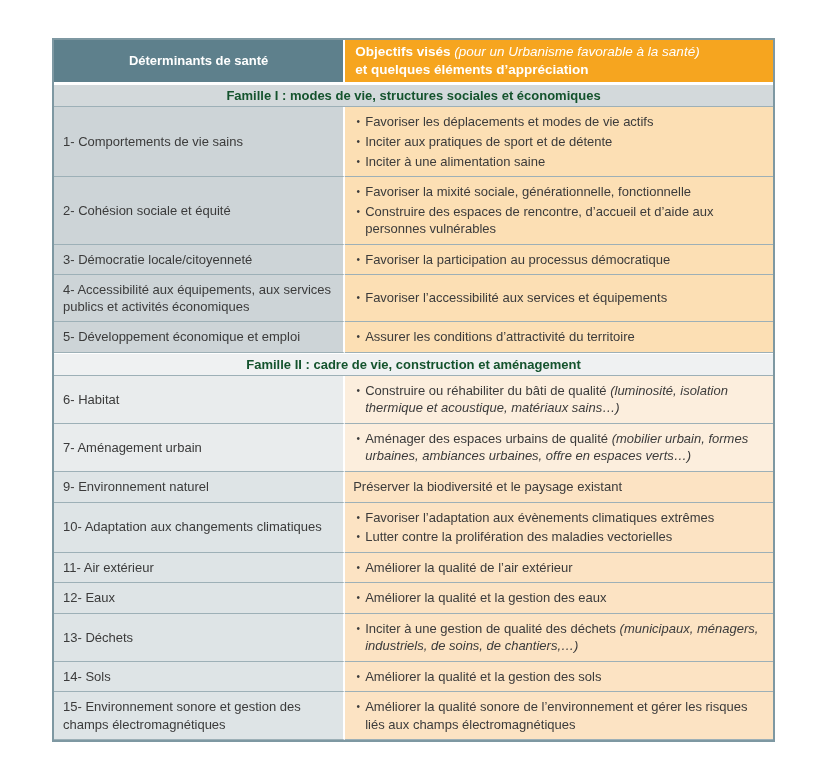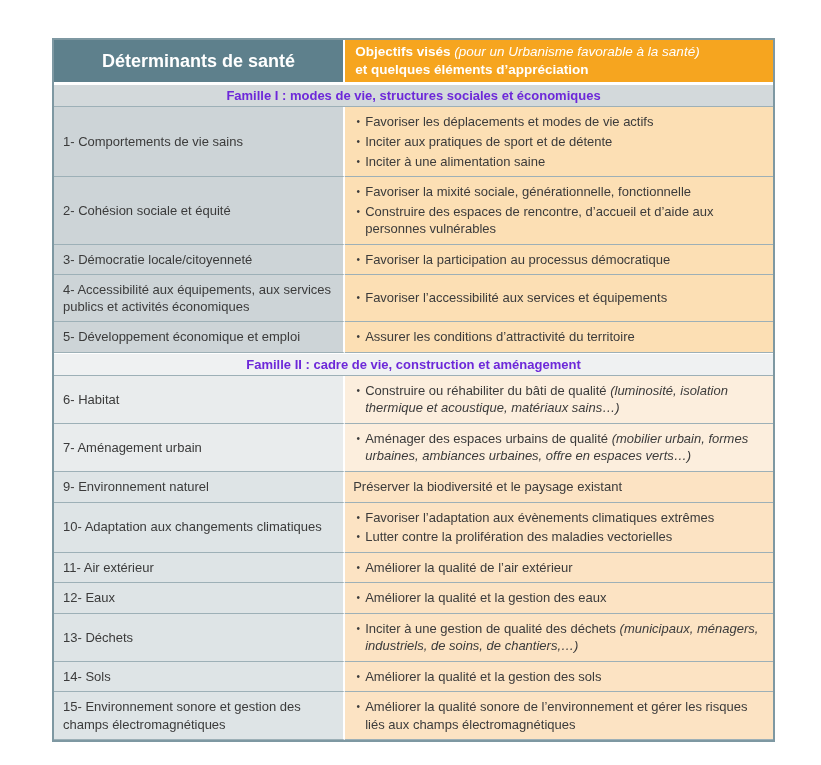--- a/index.html
+++ b/index.html
@@ -5,27 +5,27 @@
   html,body{margin:0;padding:0;background:#ffffff;}
   body{width:821px;height:765px;font-family:"Liberation Sans",sans-serif;color:#3b3b3b;}
   .wrap{position:absolute;left:52px;top:38px;width:723px;}
   table{border-collapse:separate;border-spacing:0;width:723px;table-layout:fixed;
         border:2px solid #7e98a2;background:#ffffff;}
   col.c1{width:40.5%;}
   col.c2{width:59.5%;}
   td,th{font-size:13px;line-height:1.35;vertical-align:middle;box-sizing:border-box;}
   
   th.hdr-left{background:#5e808c;color:#ffffff;font-weight:bold;text-align:center;
-              height:40px;border-bottom:2px solid #ffffff;border-right:2px solid #ffffff;font-size:18px;}
+              height:40px;border-bottom:2px solid #ffffff;border-right:2px solid #ffffff;font-size:13px;}
   th.hdr-right{background:#f6a51f;color:#ffffff;text-align:left;height:40px;
                border-bottom:2px solid #ffffff;padding:3px 10px;font-size:13.5px;}
   th.hdr-right .b{font-weight:bold;}
   th.hdr-right .i{font-style:italic;font-weight:normal;}
   
-  td.band{font-weight:bold;text-align:center;height:23px;color:#6d28d9;
+  td.band{font-weight:bold;text-align:center;height:23px;color:#14532d;
           border-bottom:1px solid #9db0b7;border-top:1px solid #ffffff;}
   .f1 td.band{background:#d3d9db;}
   .f2 td.band{background:#eff1f2;margin-left:8px;}
   .f3 td.band{background:#e2e6e8;}
   
   td.det{padding:4px 0 4px 9px;border-right:2px solid #ffffff;border-bottom:1px solid #9db0b7;}
   td.obj{padding:4px 8px 4px 6px;border-bottom:1px solid #9db0b7;}
   .f1 td.det{background:#cdd4d7;}
   .f2 td.det{background:#e9eced;}
   .f3 td.det{background:#dee4e6;}

